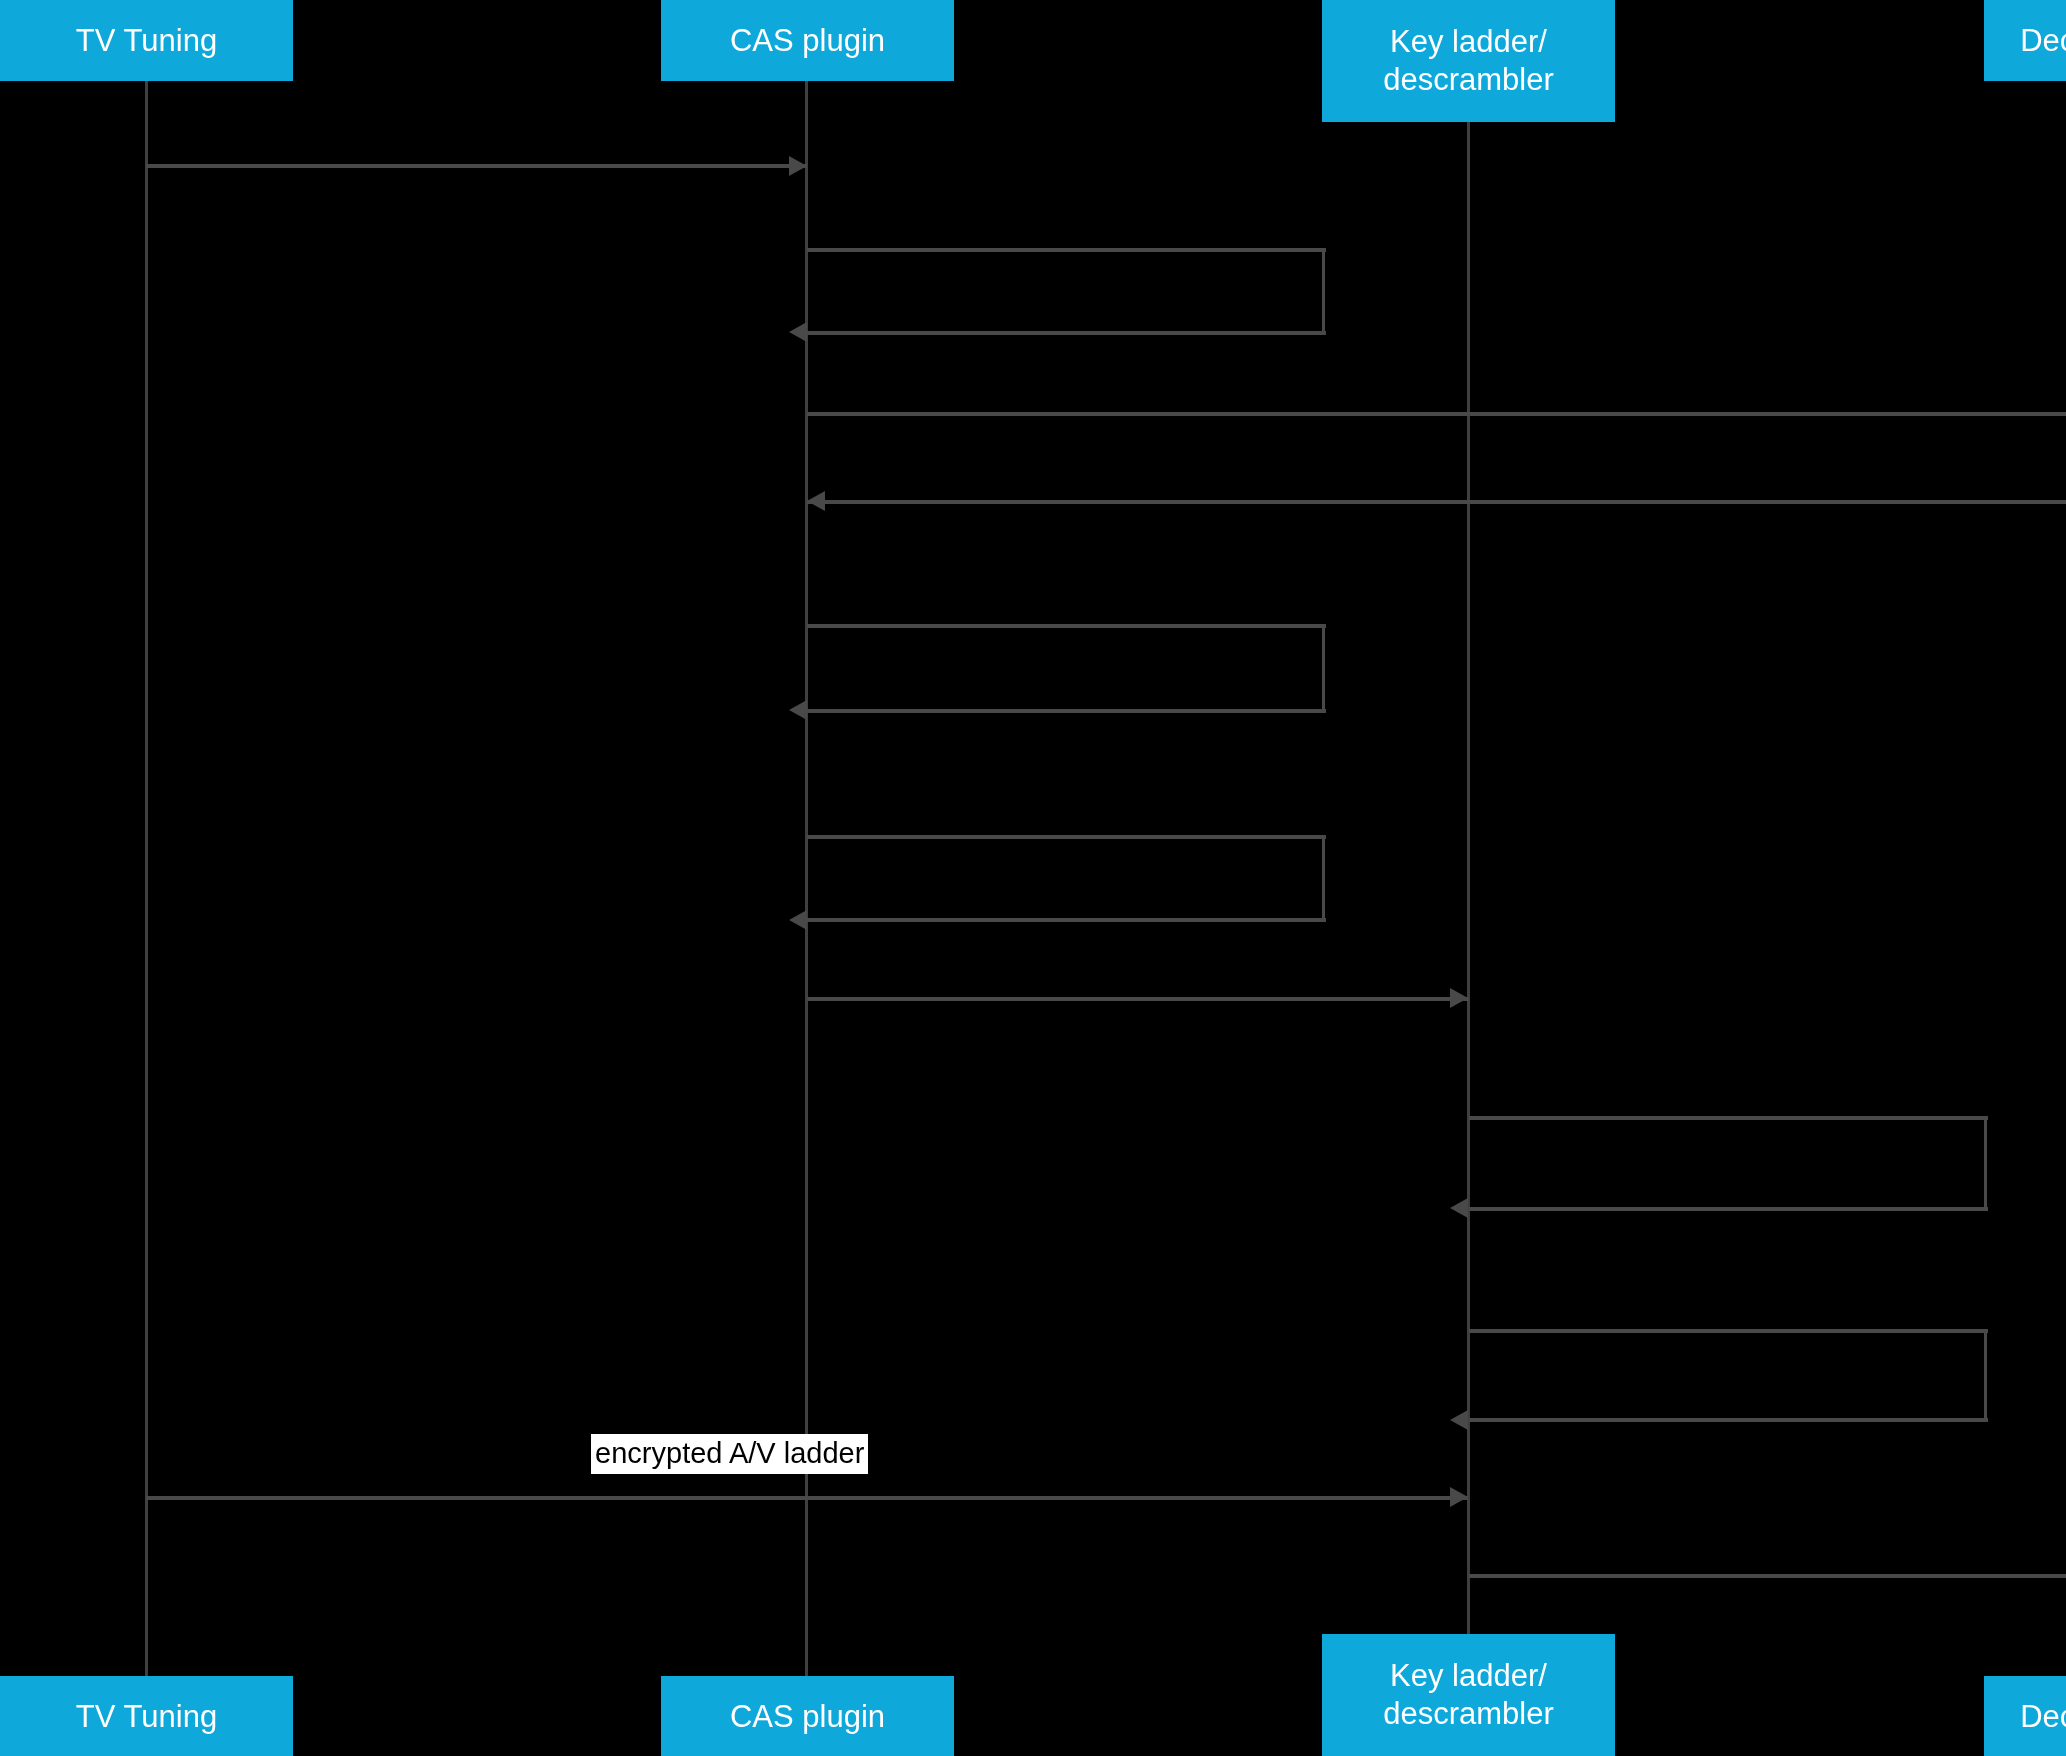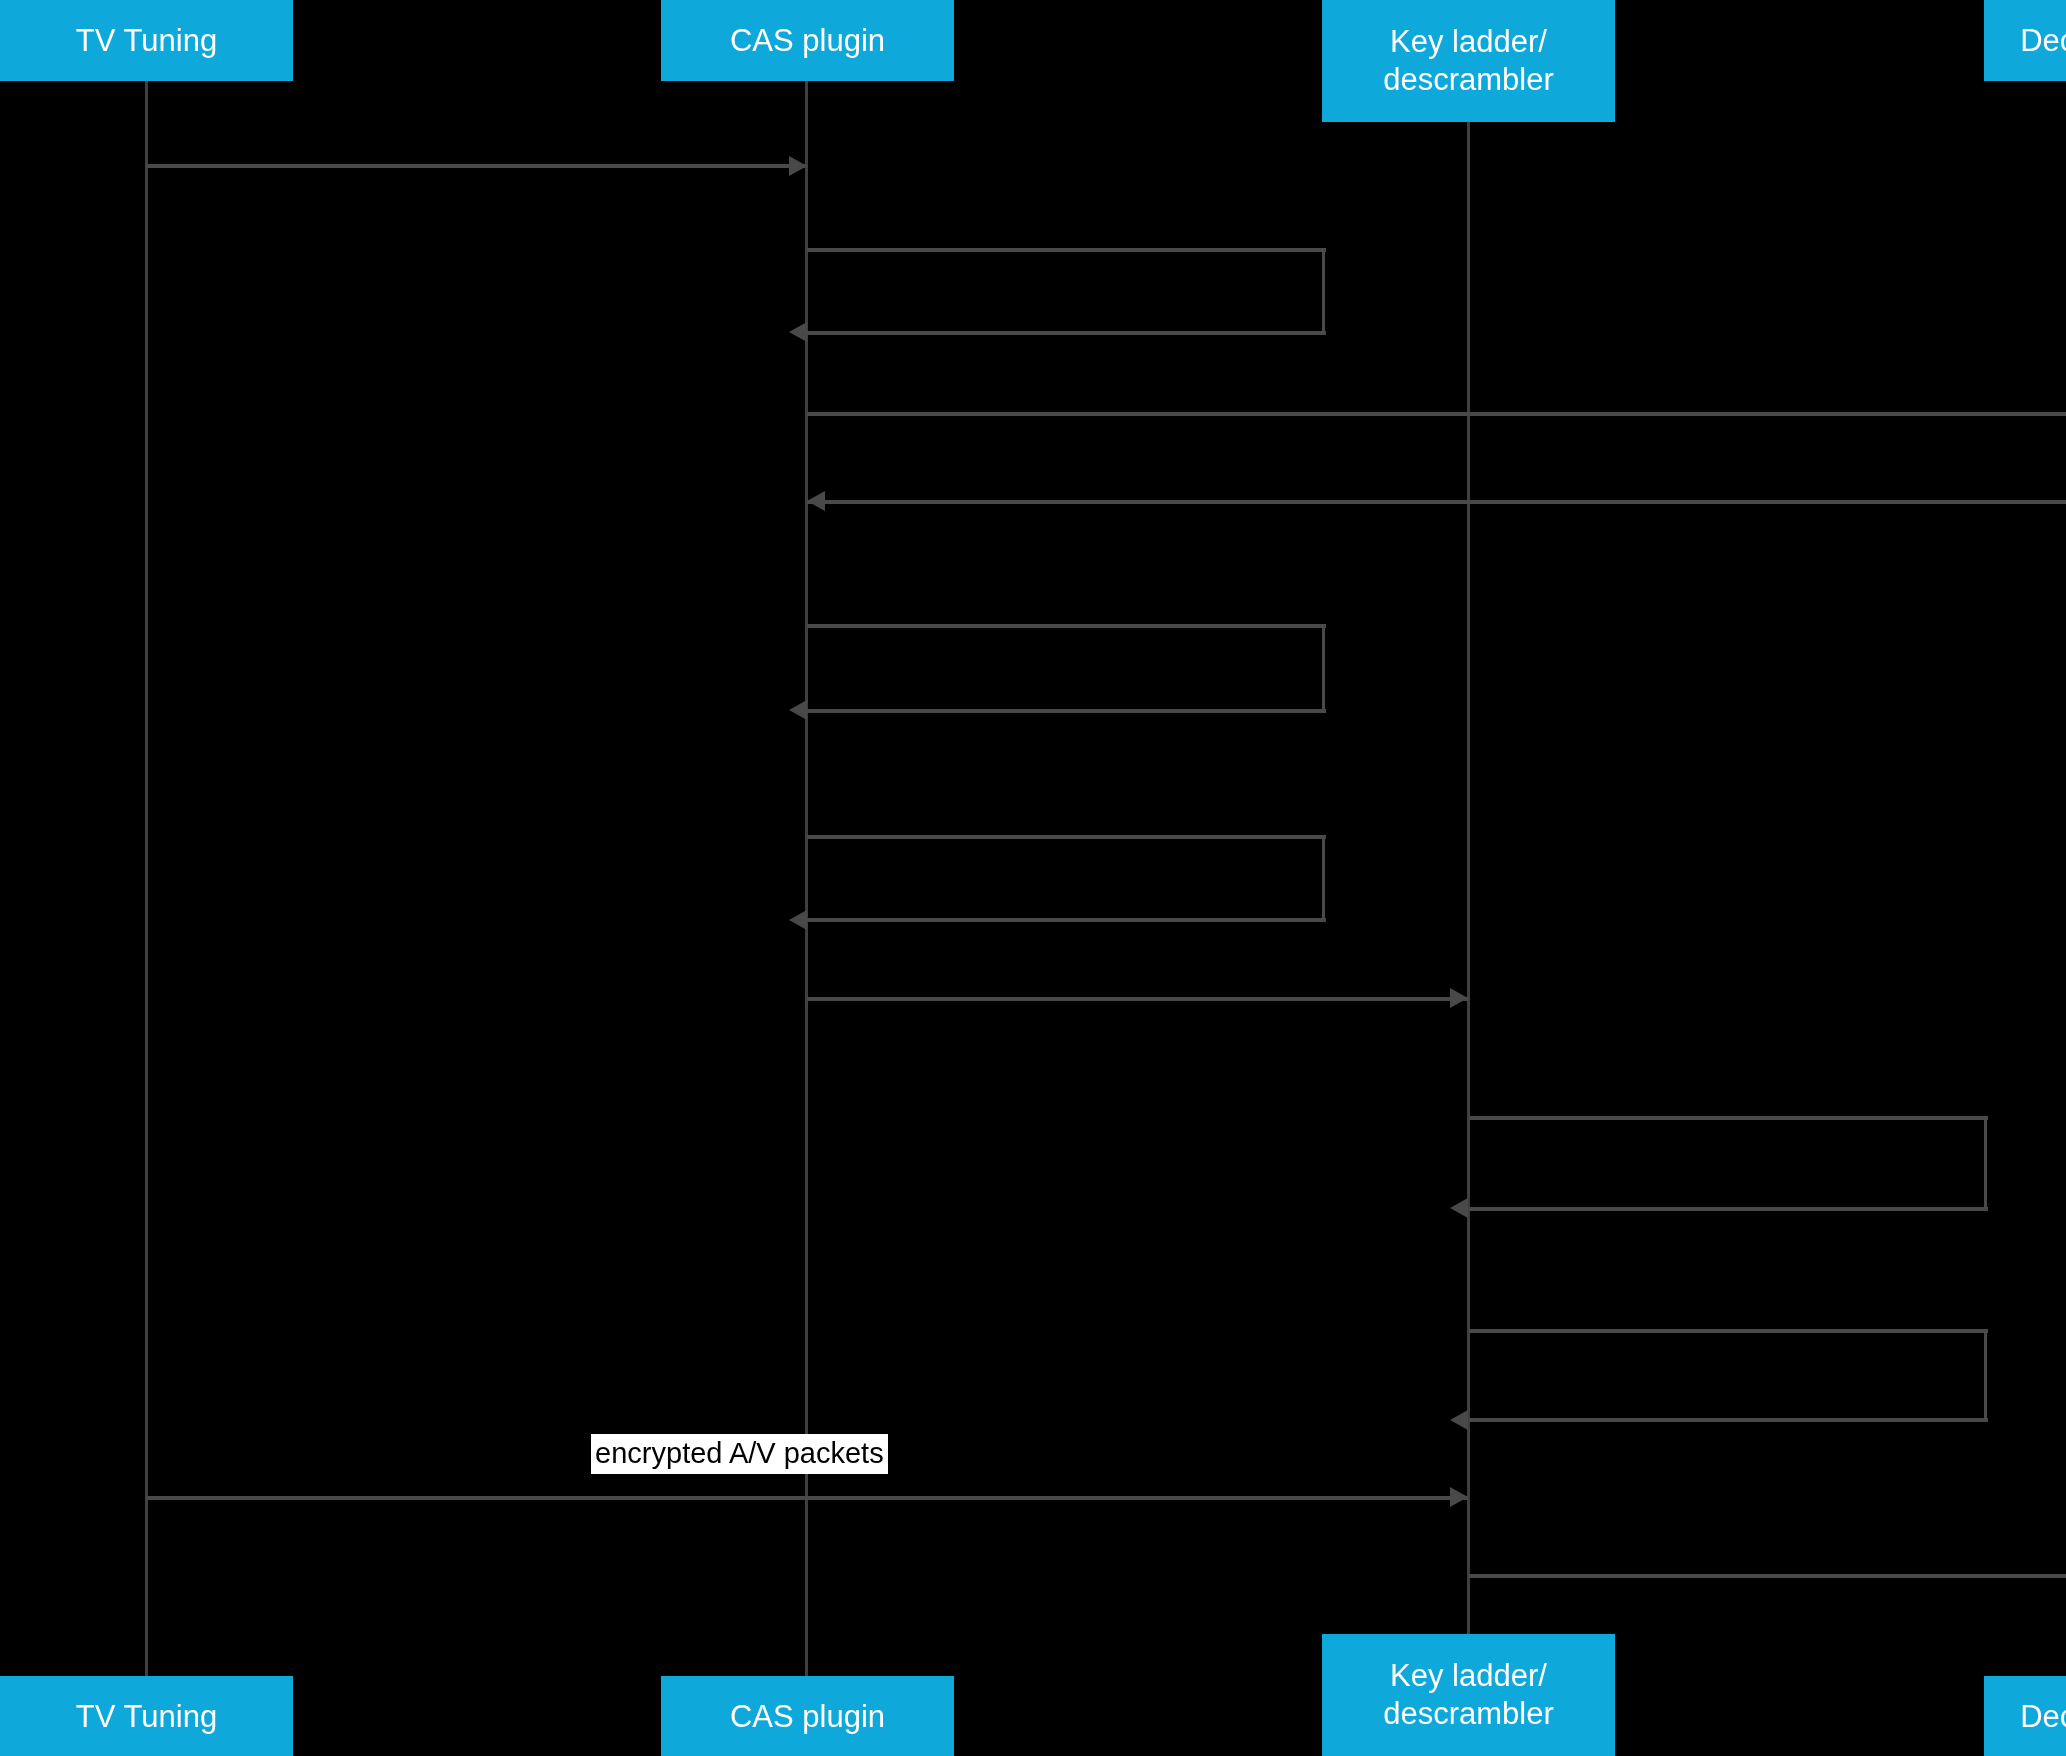--- a/index.html
+++ b/index.html
@@ -110,16 +110,16 @@
     <div class="msg-line" style="left: 1469px; top: 1116px; width: 519px;"></div>
     <div class="msg-vline" style="left: 1984px; top: 1116px; height: 91px;"></div>
     <div class="msg-line" style="left: 1469px; top: 1207px; width: 519px;"></div>
     <div class="arrowhead left" style="left: 1450px; top: 1198px;"></div>
     <div class="msg-line" style="left: 1469px; top: 1329px; width: 519px;"></div>
     <div class="msg-vline" style="left: 1984px; top: 1329px; height: 90px;"></div>
     <div class="msg-line" style="left: 1469px; top: 1418px; width: 519px;"></div>
     <div class="arrowhead left" style="left: 1450px; top: 1410px;"></div>
     <div class="msg-line" style="left: 146px; top: 1496px; width: 1322px;"></div>
     <div class="arrowhead right" style="top: 1487px; left: 1450px;"></div>
-    <div class="msg-label" style="left: 591px; top: 1434px;">encrypted A/V packets</div>
+    <div class="msg-label" style="left: 591px; top: 1434px;">encrypted A/V ladder</div>
     <div class="msg-line" style="left: 1469px; top: 1574px; width: 661px;"></div>
   </div>
 
 
 </body></html>

